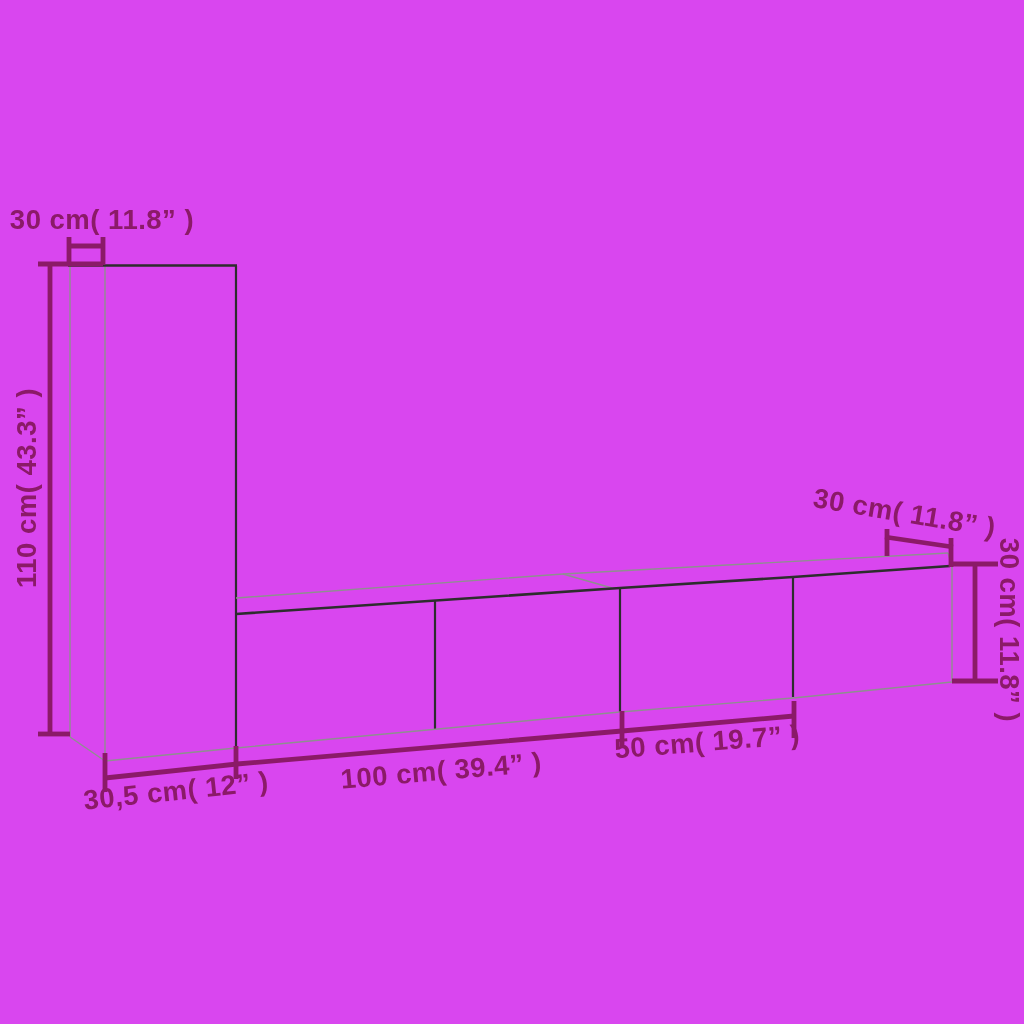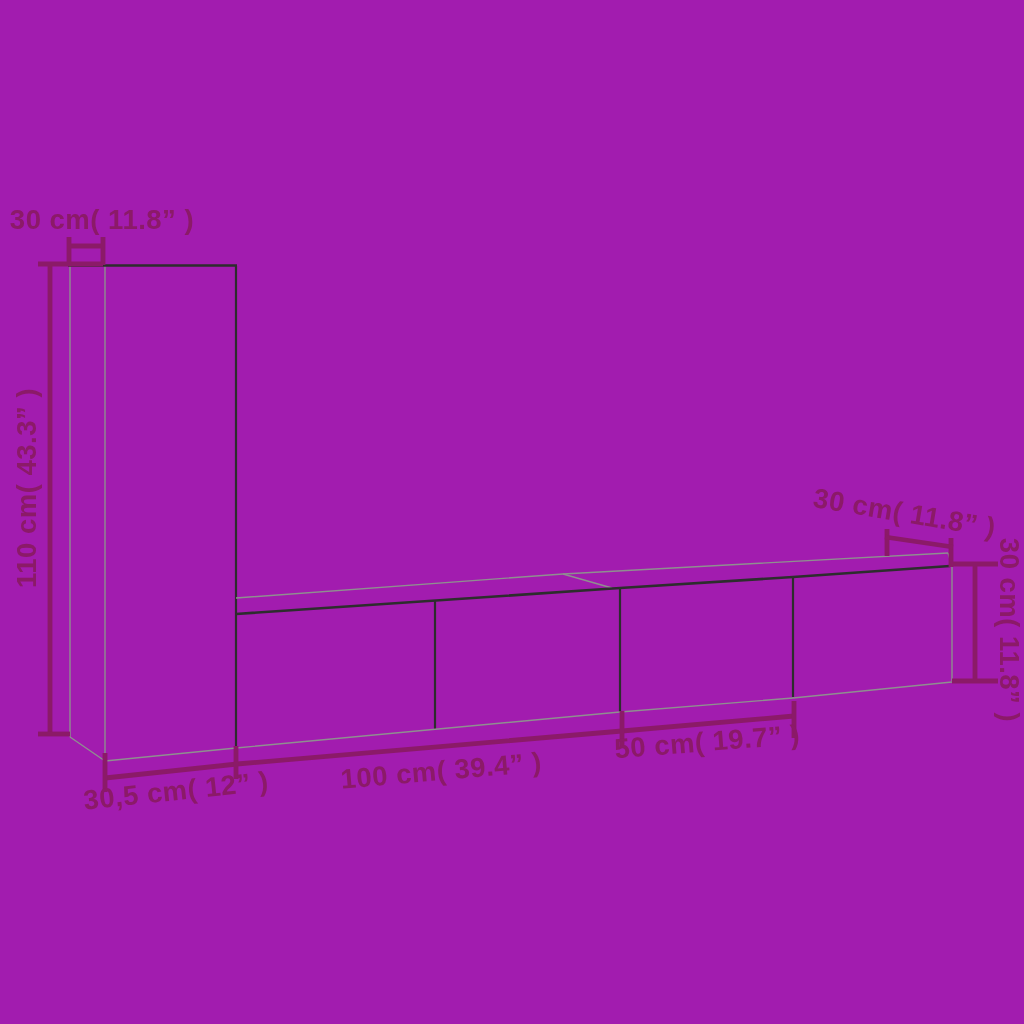--- a/index.html
+++ b/index.html
@@ -7,21 +7,21 @@
     padding: 0;
     background: #ffffff;
     width: 1024px;
     height: 1024px;
     overflow: hidden;
   }
   .stage {
     position: relative;
     width: 1024px;
     height: 1024px;
-    background: #a21caf;
+    background: #d946ef;
   }
   svg { display: block; }
   .edge-d {
     stroke: var(--edge-dark, #2d2d2d);
     stroke-width: 2.2;
     fill: none;
     stroke-linejoin: miter;
   }
   .edge-d-heavy { stroke-width: 2.6; }
   .edge-l {

